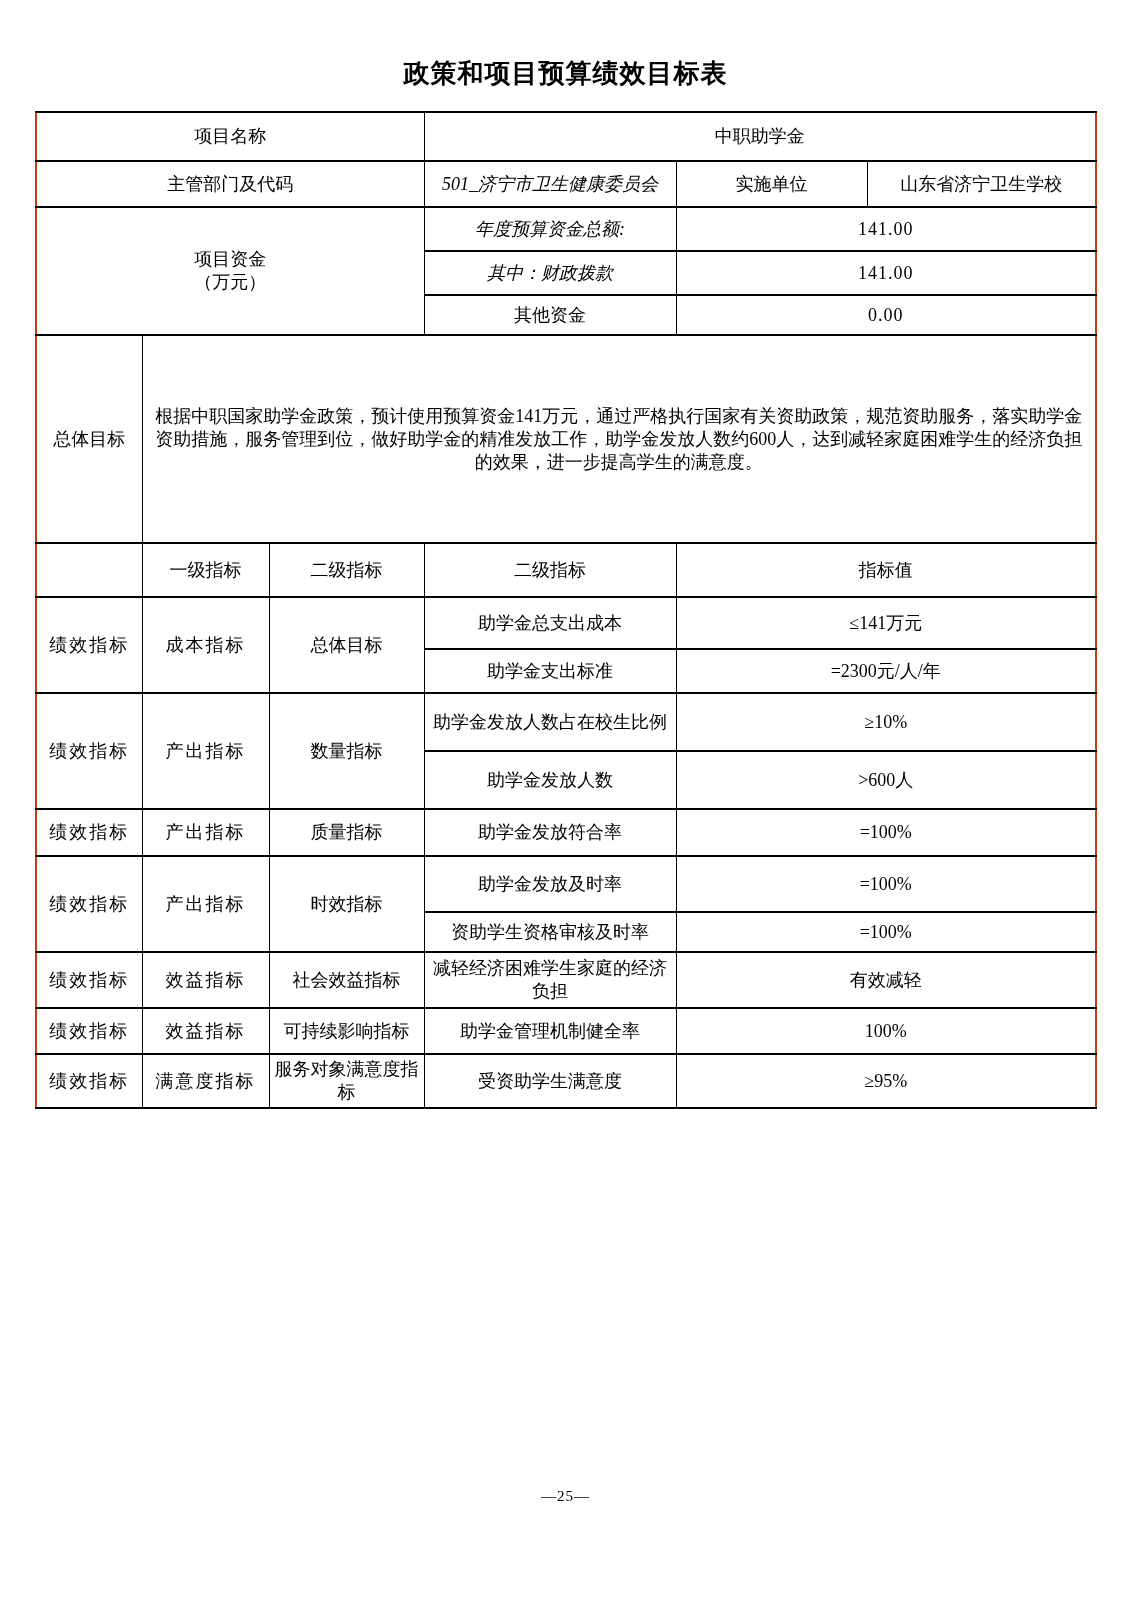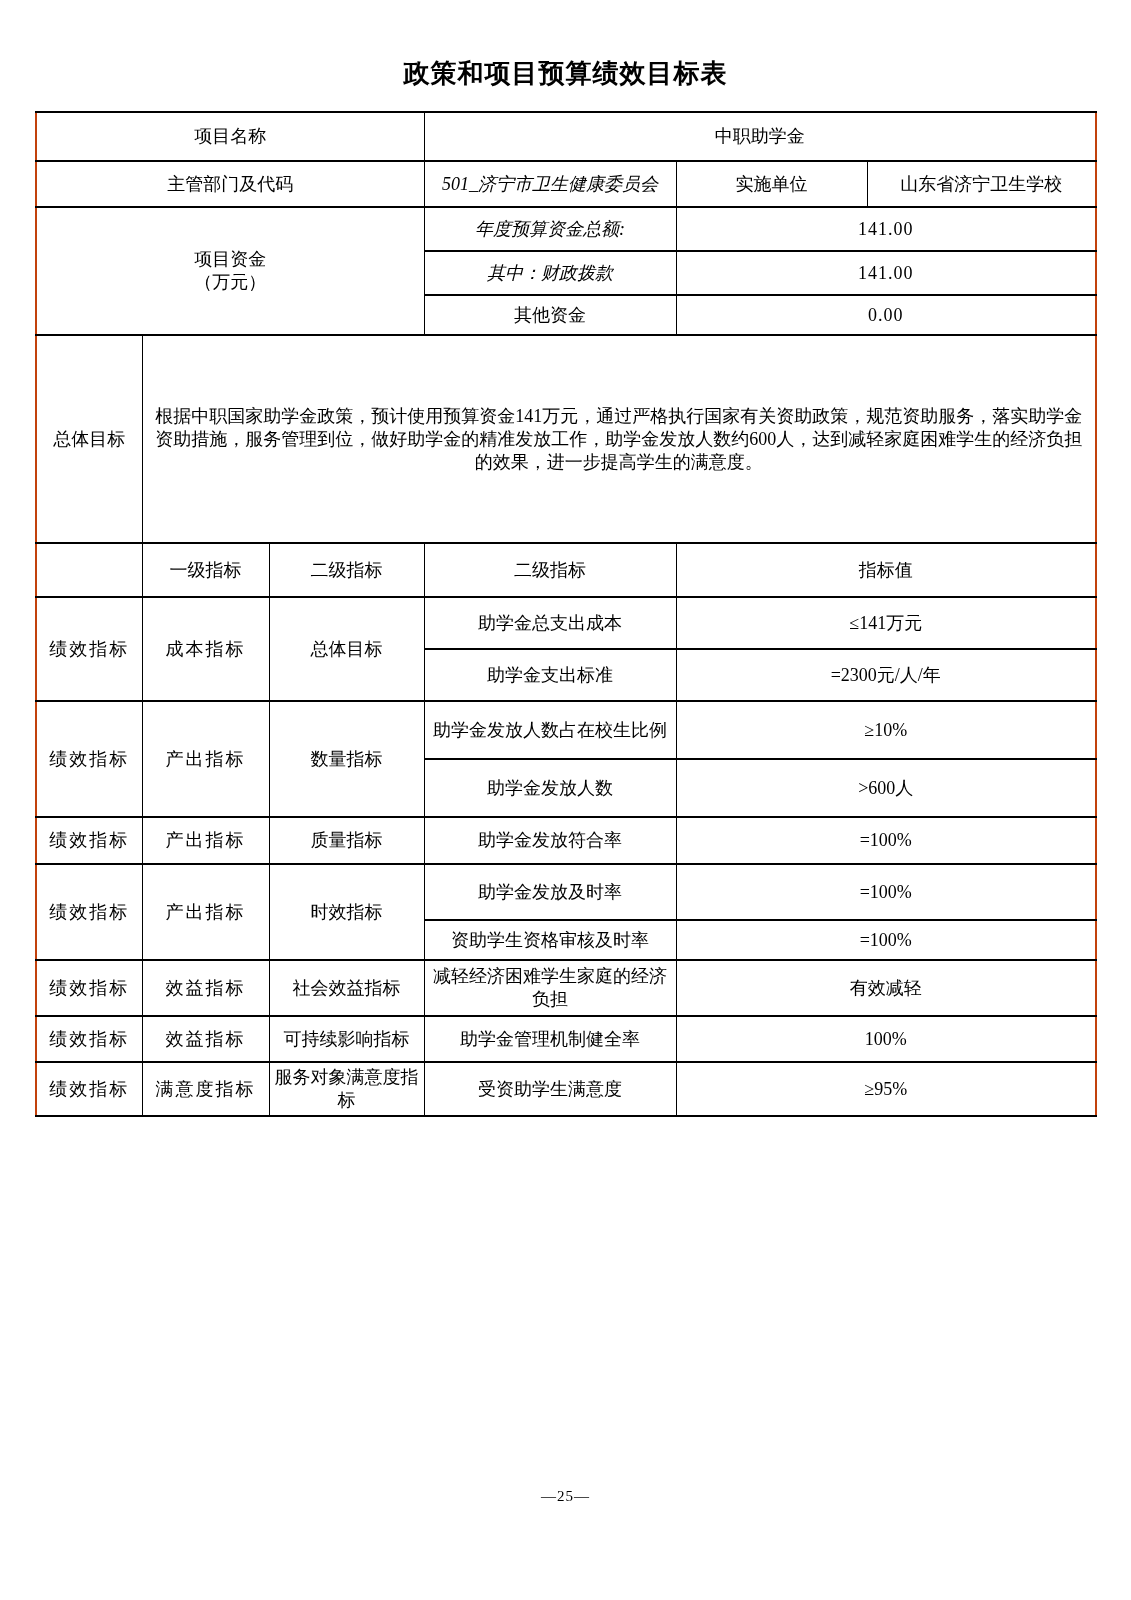--- a/index.html
+++ b/index.html
@@ -118,21 +118,21 @@
       <td colspan="2">指标值</td>
     </tr>
 
     <tr style="height:52px">
       <td rowspan="2" class="spread">绩效指标</td>
       <td rowspan="2" class="spread">成本指标</td>
       <td rowspan="2">总体目标</td>
       <td>助学金总支出成本</td>
       <td colspan="2">≤141万元</td>
     </tr>
-    <tr style="height:52px">
+    <tr style="height:44px">
       <td>助学金支出标准</td>
       <td colspan="2">=2300元/人/年</td>
     </tr>
 
     <tr style="height:58px">
       <td rowspan="2" class="spread">绩效指标</td>
       <td rowspan="2" class="spread">产出指标</td>
       <td rowspan="2">数量指标</td>
       <td>助学金发放人数占在校生比例</td>
       <td colspan="2">≥10%</td>

